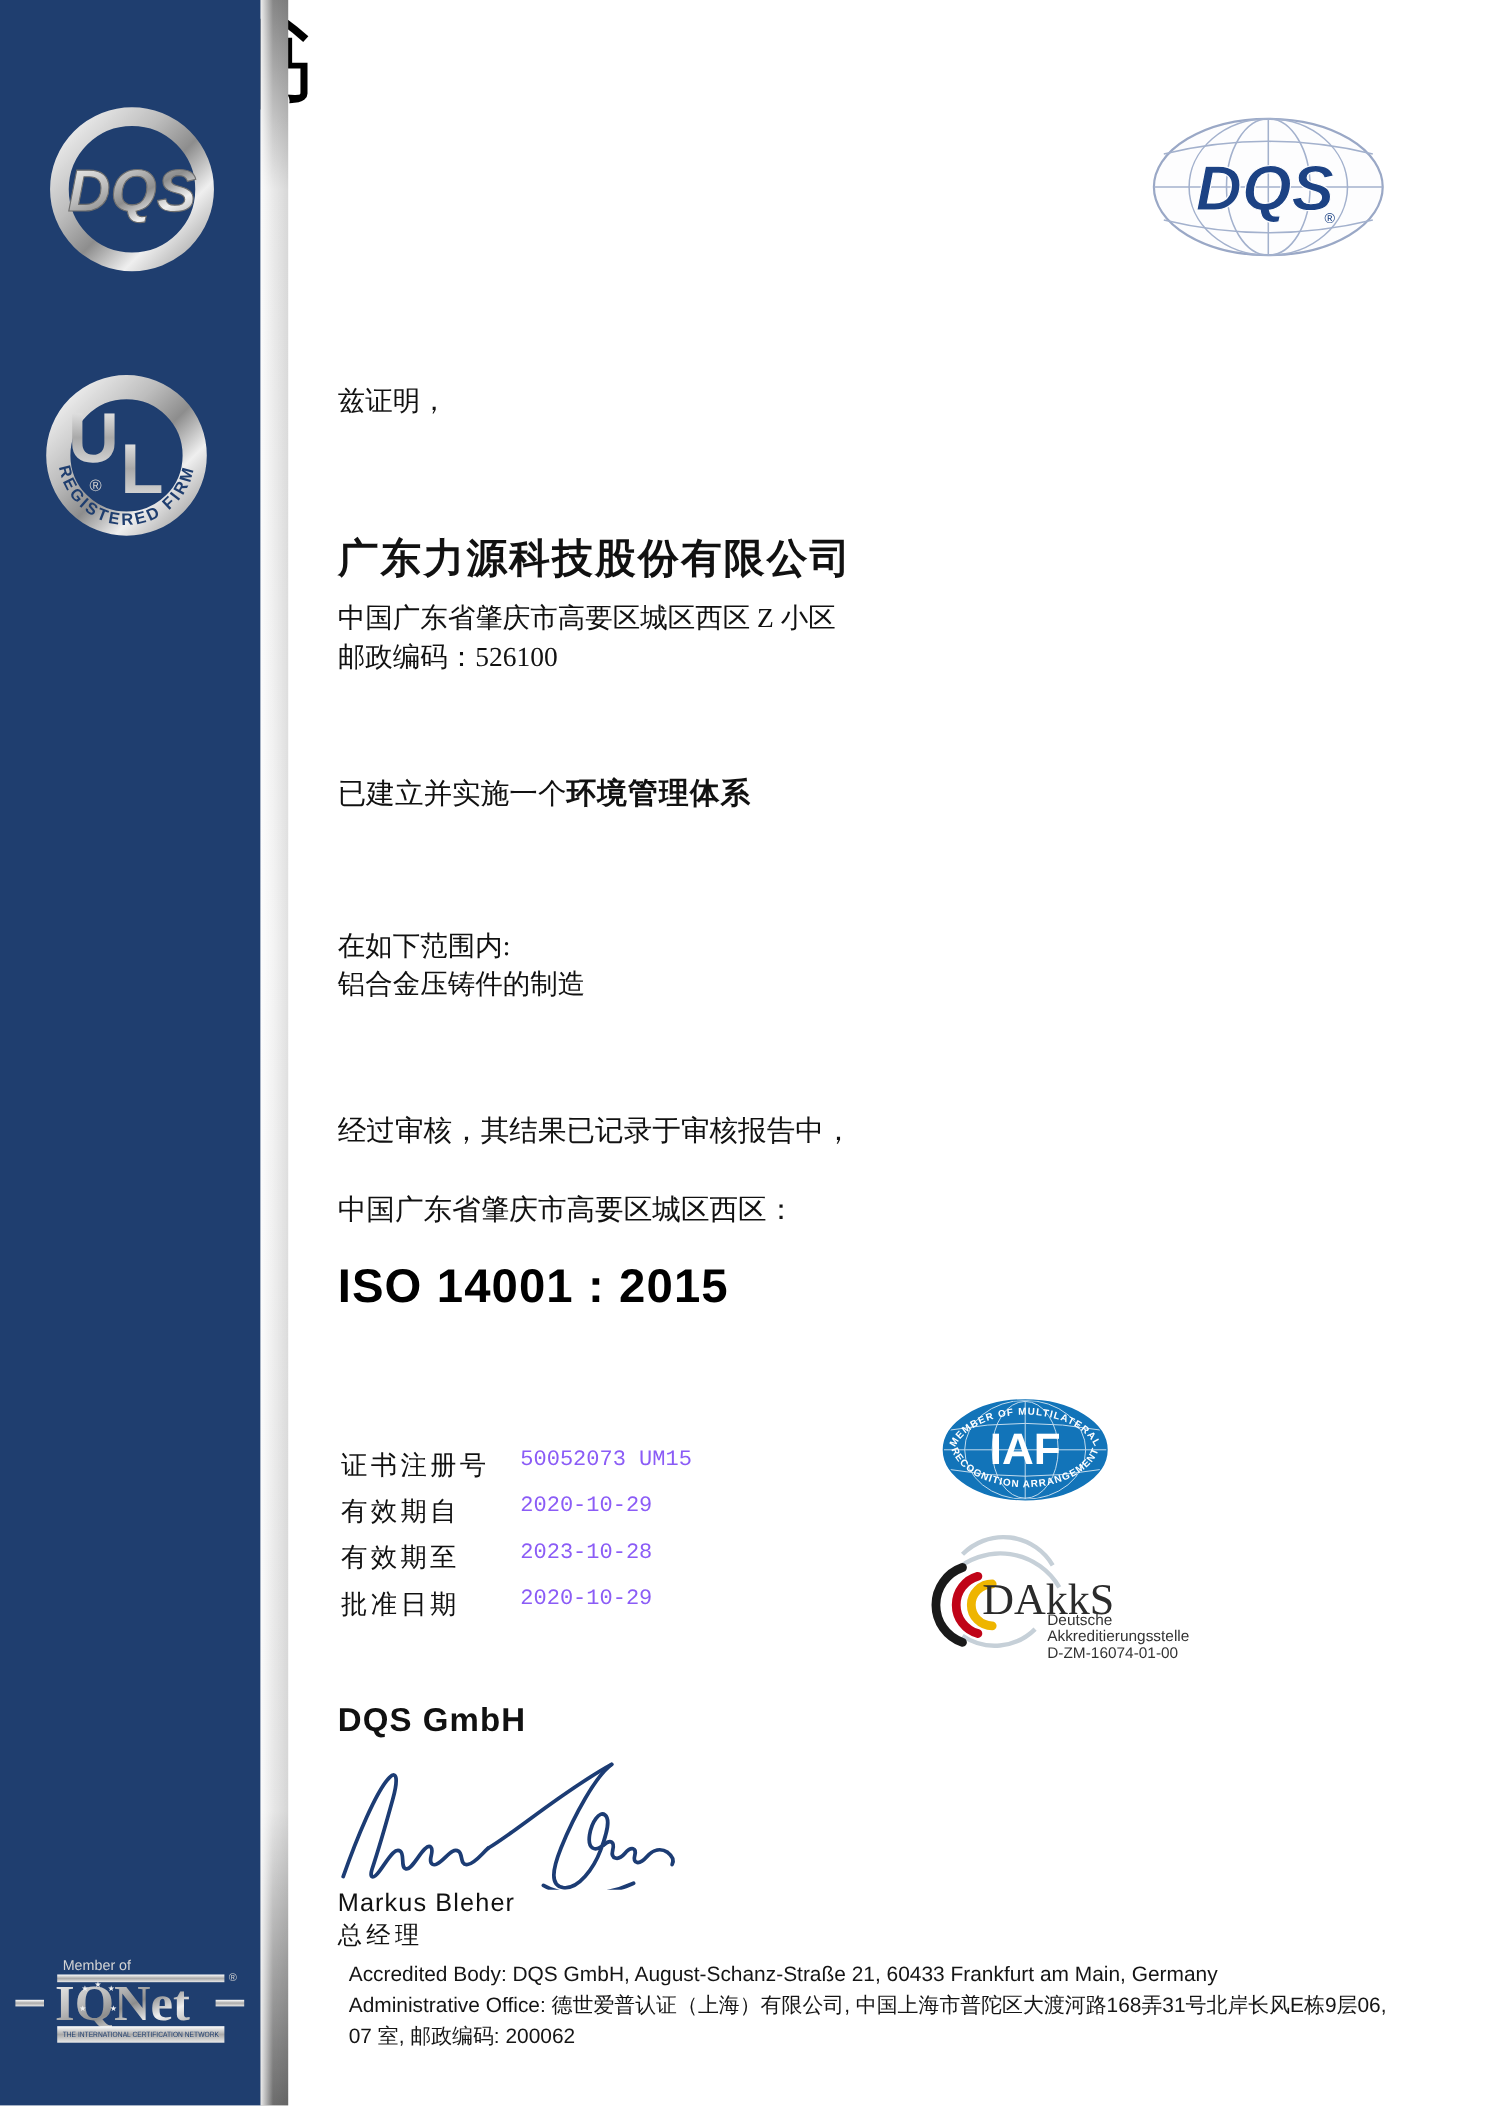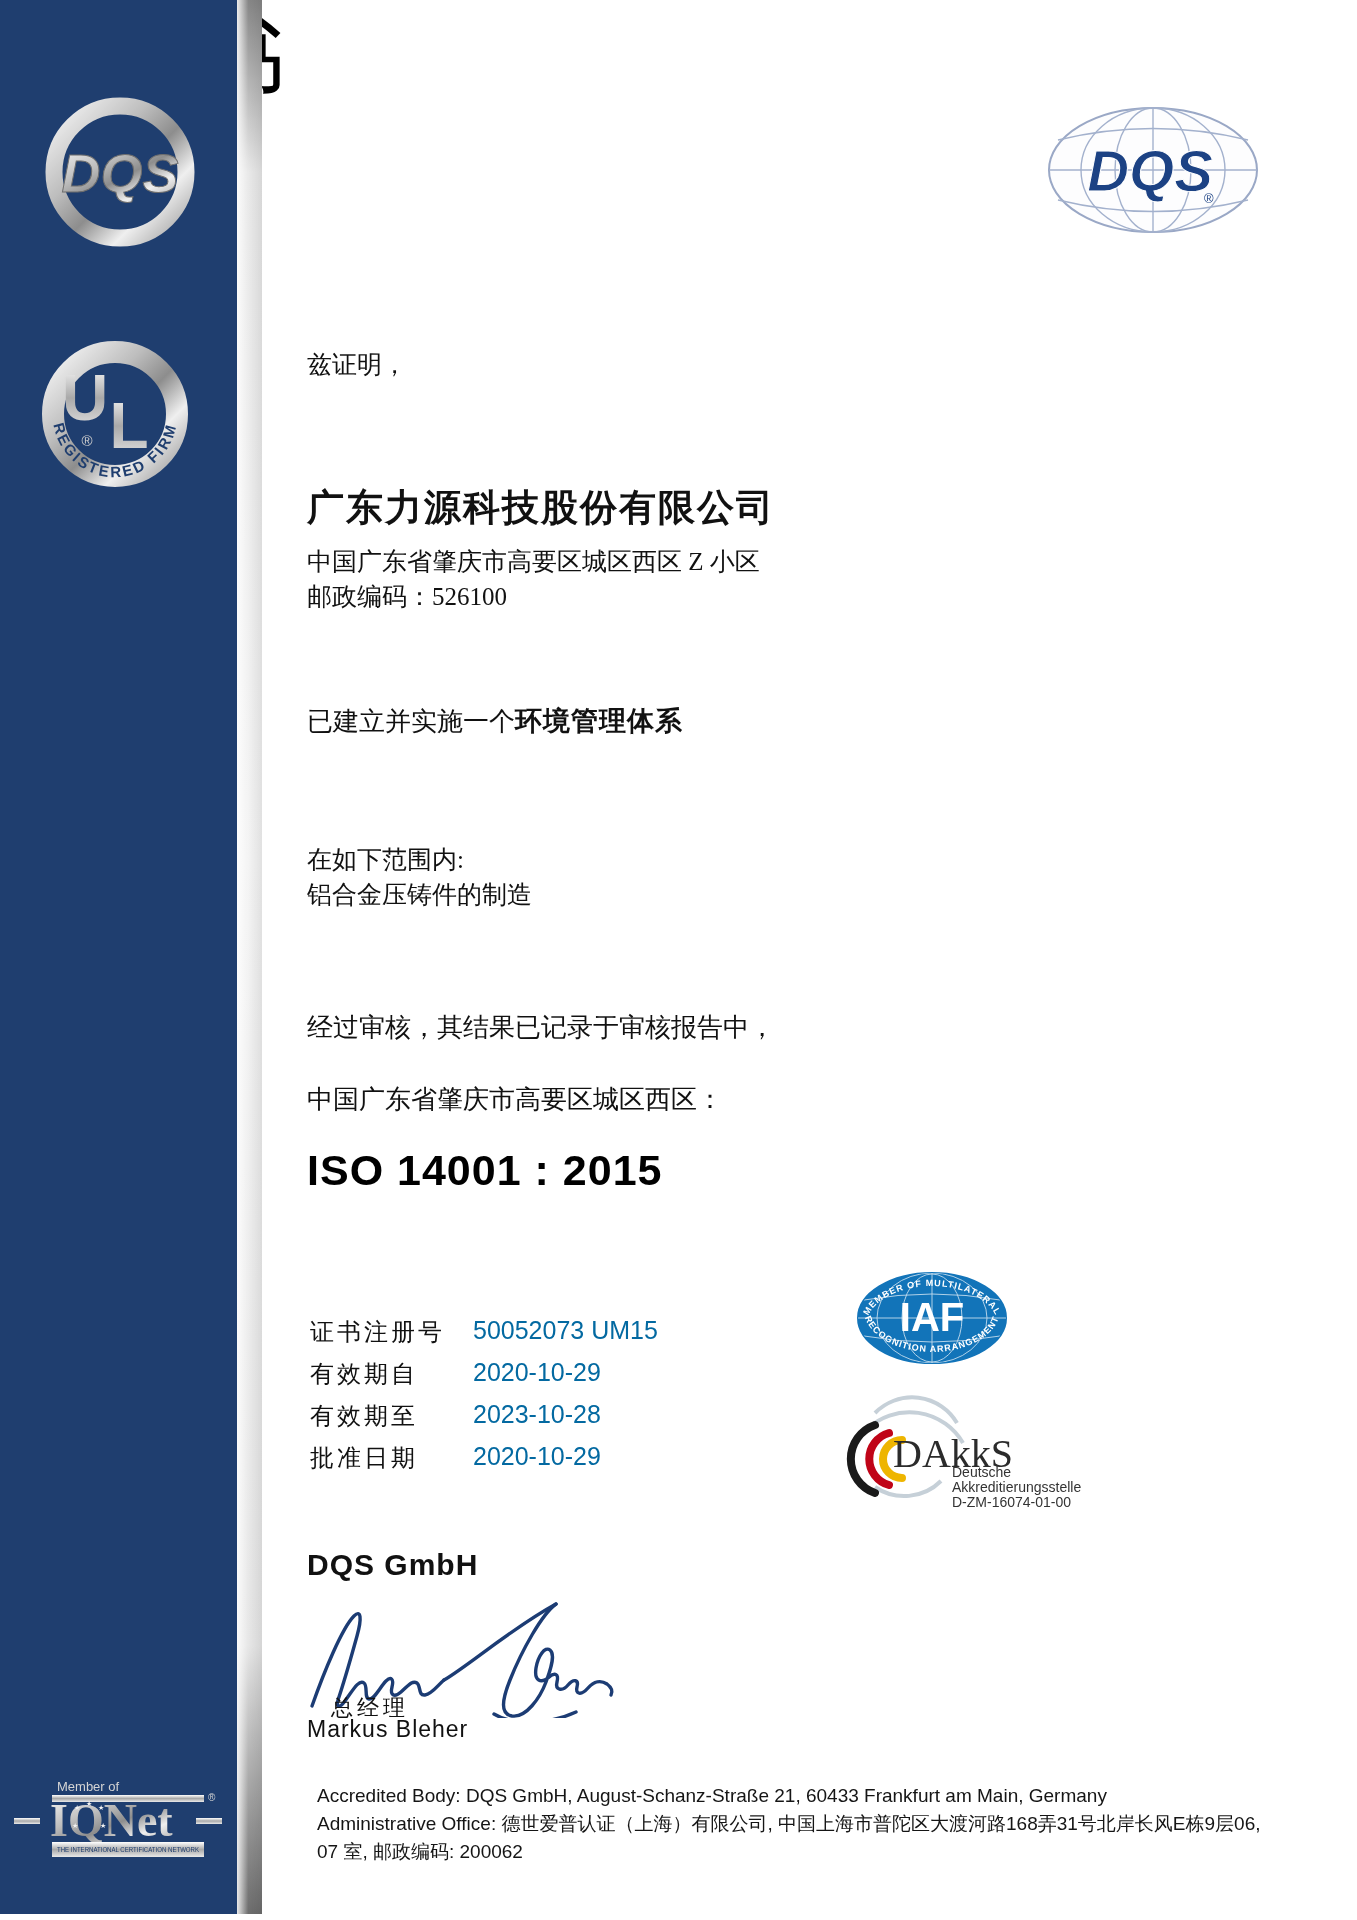--- a/index.html
+++ b/index.html
@@ -22,24 +22,24 @@
   .system{top:703px;font-size:26px;}
   .system b{font-family:"Liberation Sans",sans-serif;font-size:27px;letter-spacing:1px;}
   .scope-intro{top:843px;font-size:25px;}
   .scope-text{top:878px;font-size:25px;}
   .audit1{top:1010px;font-size:26px;}
   .audit2{top:1082px;font-size:26px;}
   .standard{top:1146px;font-family:"Liberation Sans",sans-serif;font-size:43px;font-weight:700;letter-spacing:1px;color:#000;}
   .details{position:absolute;left:310px;top:1316px;}
   .drow{display:flex;height:42px;align-items:flex-start;}
   .dlabel{width:163px;font-size:24px;letter-spacing:3px;}
-  .dvalue{font-family:Liberation Sans, sans-serif;font-size:25px;color:#0369a1;}
+  .dvalue{font-family:Liberation Mono, monospace;font-size:20px;color:#8b5cf6;}
   .org{top:1548px;font-family:"Liberation Sans",sans-serif;font-size:30px;font-weight:700;letter-spacing:1px;}
   .signer-name{top:1716px;font-family:"Liberation Sans",sans-serif;font-size:23px;letter-spacing:1px;}
-  .signer-role{top:1693px;font-size:22px;letter-spacing:4px;margin-left:24px;}
+  .signer-role{top:1744px;font-size:22px;letter-spacing:4px;}
   .footer{position:absolute;left:307px;top:1782px;width:1030px;font-family:"Liberation Sans",sans-serif;
           font-size:19px;line-height:28px;color:#151515;}
   .footer div{white-space:nowrap;margin-left:10px;}
 </style>
 </head>
 <body>
 
 <div class="page">
 
   <div class="sidebar"></div>

